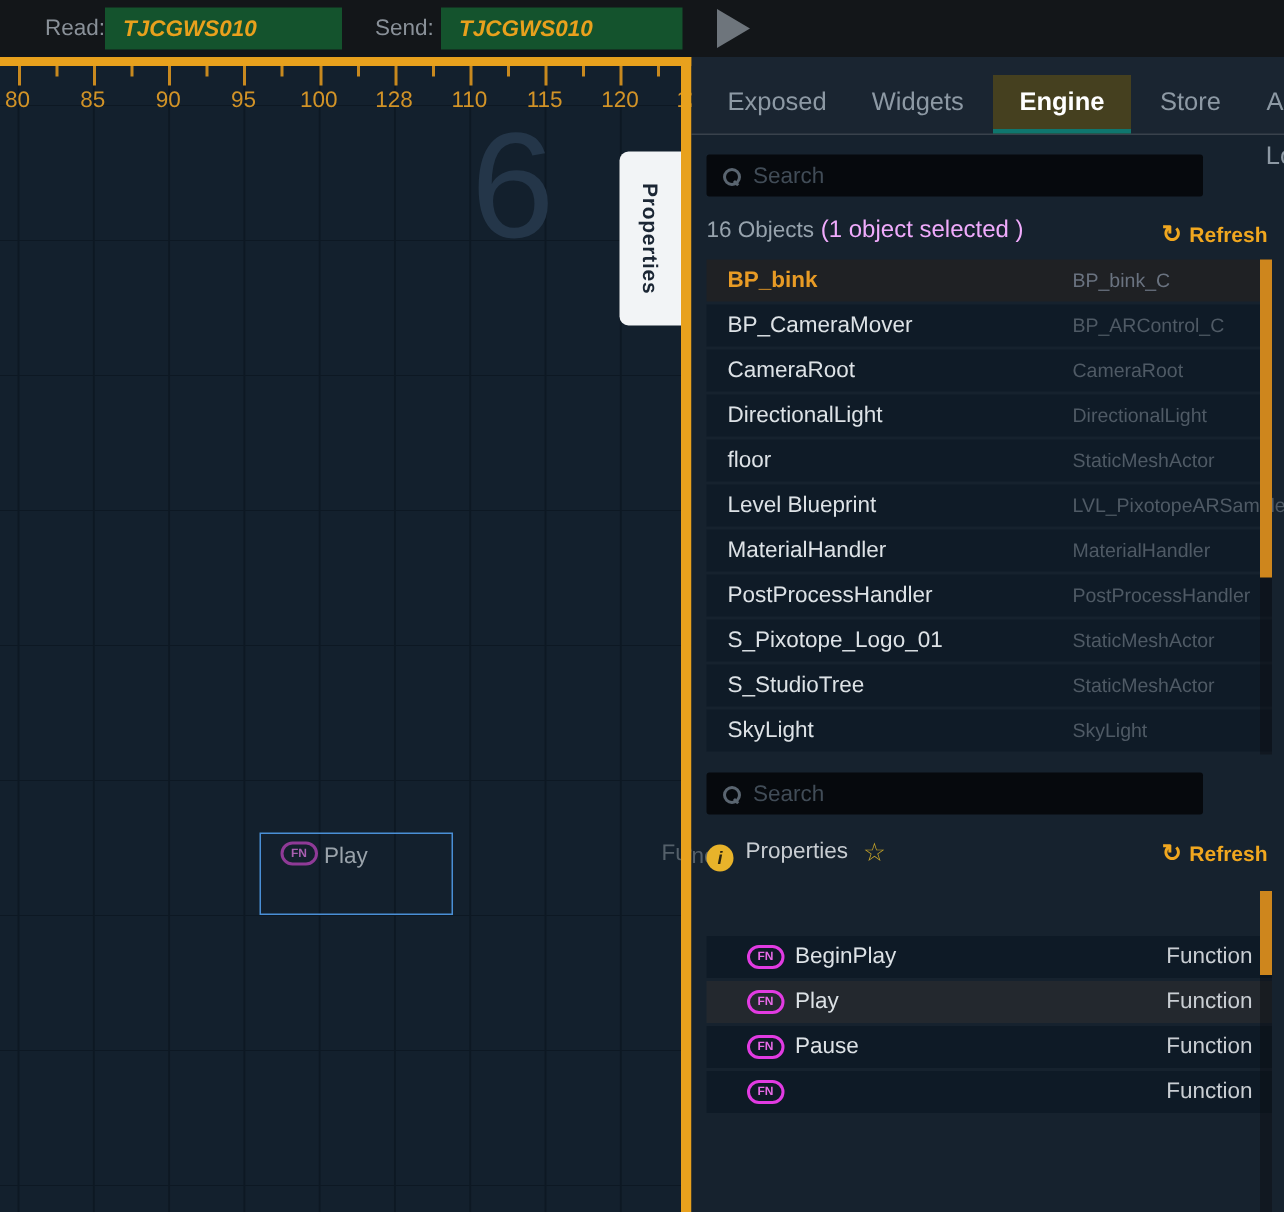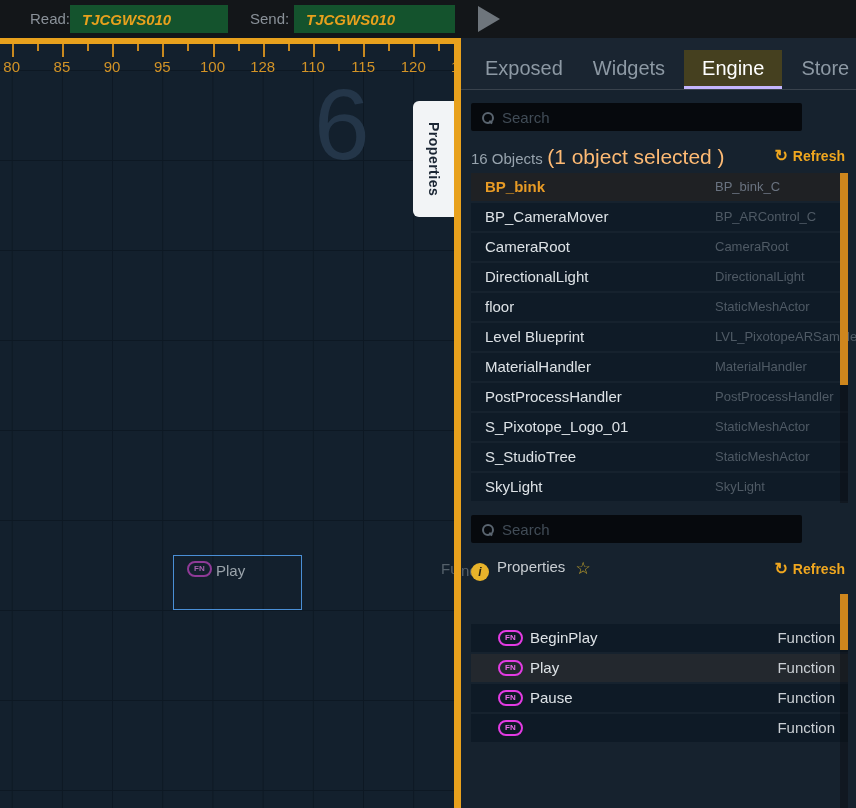--- a/index.html
+++ b/index.html
@@ -68,26 +68,26 @@
   .play-box .fn-badge { position:absolute; left:13px; top:5px; border-color:#8F3A97; color:#A85FB0; }
   .play-box .play-label { position:absolute; left:42px; top:6px; font-size:15px; color:#9AA3AB; }
   .ghost-text { position:absolute; left:441px; top:522px; font-size:15px; color:rgba(150,159,168,0.5); z-index:3; white-space:nowrap; }
   
   .panel { position:absolute; left:461px; top:38px; width:395px; height:770px; background:#16222E; }
   .tabbar {
     position:absolute; left:0; top:0; width:100%; height:52px; background:#1A2531;
     border-bottom:1px solid #39424C; display:flex; align-items:flex-end; padding-left:9px;
   }
   .tab {
-    height:39px; line-height:36px; padding:0 11px; margin:0 4px; font-size:20px;
+    height:39px; line-height:36px; padding:0 11px; margin:0 4px; font-size:17px;
     color:#8D99A4; cursor:pointer; text-align:center;
   }
   .tab.active {
-    background:#45401F; color:#FFFFFF; font-weight:normal;
-    border-bottom:3px solid #c4b5fd; padding:0 18px;
+    background:#45401F; color:#FFFFFF; font-weight:bold;
+    border-bottom:3px solid #0f766e; padding:0 18px;
   }
   .search-box {
     position:absolute; left:10px; width:331px; height:28px; background:#06090D;
     border-radius:2px; display:flex; align-items:center; padding-left:11px;
   }
   .search-box.s1 { top:65px; }
   .search-box.s2 { top:477px; }
   .search-icon { position:relative; width:11px; height:11px; margin-right:9px; flex:none; }
   .search-icon::before {
     content:""; position:absolute; left:0; top:0; width:8px; height:8px;
@@ -99,21 +99,21 @@
   }
   .search-input {
     flex:1; background:transparent; border:none; outline:none; color:#C5CBD1;
     font-size:15px; font-family:"Liberation Sans", sans-serif;
   }
   .search-input::placeholder { color:#414C57; }
   .sec-header { position:absolute; left:10px; right:8px; height:24px; }
   .sec-header.objects { top:107px; }
   .sec-header.props { top:520px; }
   .count-label { font-size:15px; color:#97A3AD; }
-  .selected-label { font-size:21px; color:#fdba74;text-align:right; }
+  .selected-label { font-size:16px; color:#f0abfc;text-align:right; }
   .refresh { position:absolute; right:3px; top:1px; color:#F0A71F; font-size:14px; font-weight:bold; cursor:pointer; }
   .refresh .refresh-icon { font-size:16px; margin-right:5px; font-weight:bold; }
   .info-icon {
     display:inline-block; width:18px; height:18px; border-radius:50%; background:#E8B32A;
     color:#2A2410; font-size:12px; font-weight:bold; text-align:center; line-height:18px;
     vertical-align:-4px; margin-right:8px; font-style:italic;
   }
   .props-title { font-size:15px; color:#C8CDD2; }
   .star-icon { font-size:17px; color:#C8A62A; margin-left:10px; vertical-align:-2px; cursor:pointer; }
   

